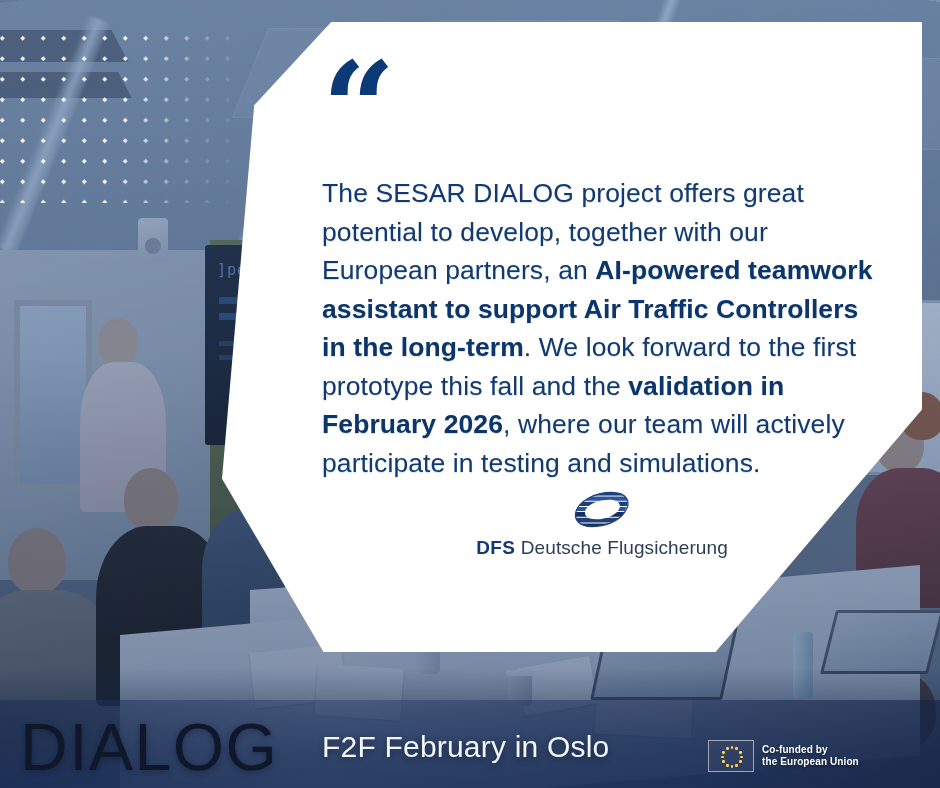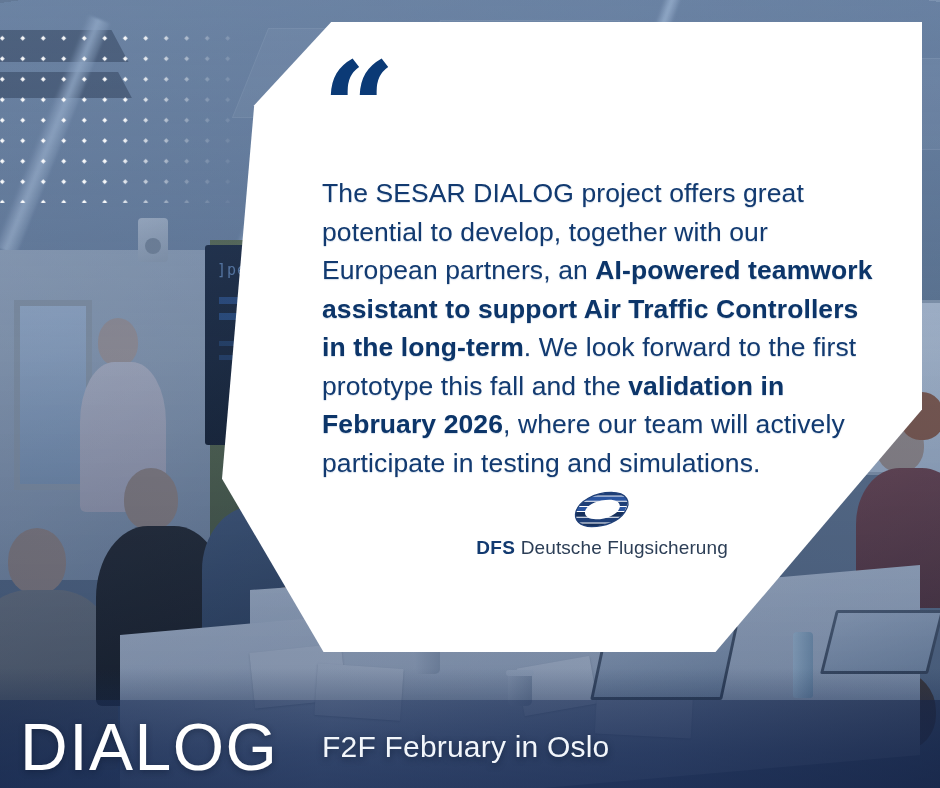--- a/index.html
+++ b/index.html
@@ -159,21 +159,21 @@
   .bottom-shade{
     position:absolute;left:0;right:0;bottom:0;height:120px;
     background:linear-gradient(180deg,rgba(22,42,80,0) 0%,rgba(22,42,80,.30) 28%,rgba(24,44,84,.62) 70%,rgba(22,40,78,.70) 100%);
   }
   .bar-tint{
     position:absolute;left:0;right:0;bottom:0;height:88px;
     background:linear-gradient(100deg,rgba(26,44,82,.55) 0%,rgba(38,58,100,.42) 35%,rgba(30,48,88,.55) 70%,rgba(20,34,68,.62) 100%);
   }
   .brand{
     position:absolute;left:20px;bottom:8px;
-    font-size:66px;line-height:1;color:#ffffff;font-weight:300;
+    font-size:66px;line-height:1;color:#0f172a;font-weight:300;
     letter-spacing:1.5px;
     font-family:"Liberation Sans", sans-serif;
     text-shadow:0 2px 6px rgba(10,22,44,.45);
     margin-top:17px;
   }
   .subtitle{
     position:absolute;left:322px;bottom:24px;
     font-size:30px;color:#f2f6fb;font-weight:400;letter-spacing:.2px;
     text-shadow:0 2px 6px rgba(10,22,44,.55);
   }
@@ -310,15 +310,35 @@
       </div>
     </div>
   </div>
 
   <div class="bottom-shade"></div>
   <div class="bar-tint"></div>
 
   <div class="brand">DIALOG</div>
   <div class="subtitle">F2F February in Oslo</div>
 
+  <div class="eu">
+    <div class="eu-flag" id="eu-flag">
+        <i style="left: 21.7px; top: 5.2px;"></i>
+        <i style="left: 26.45px; top: 6.47276px;"></i>
+        <i style="left: 29.9272px; top: 9.95px;"></i>
+        <i style="left: 31.2px; top: 14.7px;"></i>
+        <i style="left: 29.9272px; top: 19.45px;"></i>
+        <i style="left: 26.45px; top: 22.9272px;"></i>
+        <i style="left: 21.7px; top: 24.2px;"></i>
+        <i style="left: 16.95px; top: 22.9272px;"></i>
+        <i style="left: 13.4728px; top: 19.45px;"></i>
+        <i style="left: 12.2px; top: 14.7px;"></i>
+        <i style="left: 13.4728px; top: 9.95px;"></i>
+        <i style="left: 16.95px; top: 6.47276px;"></i>
+      </div>
+    <div class="eu-txt">
+      <div>Co-funded by</div>
+      <div>the European Union</div>
+    </div>
+  </div>
 
 
 </div>
 
 </body></html>

